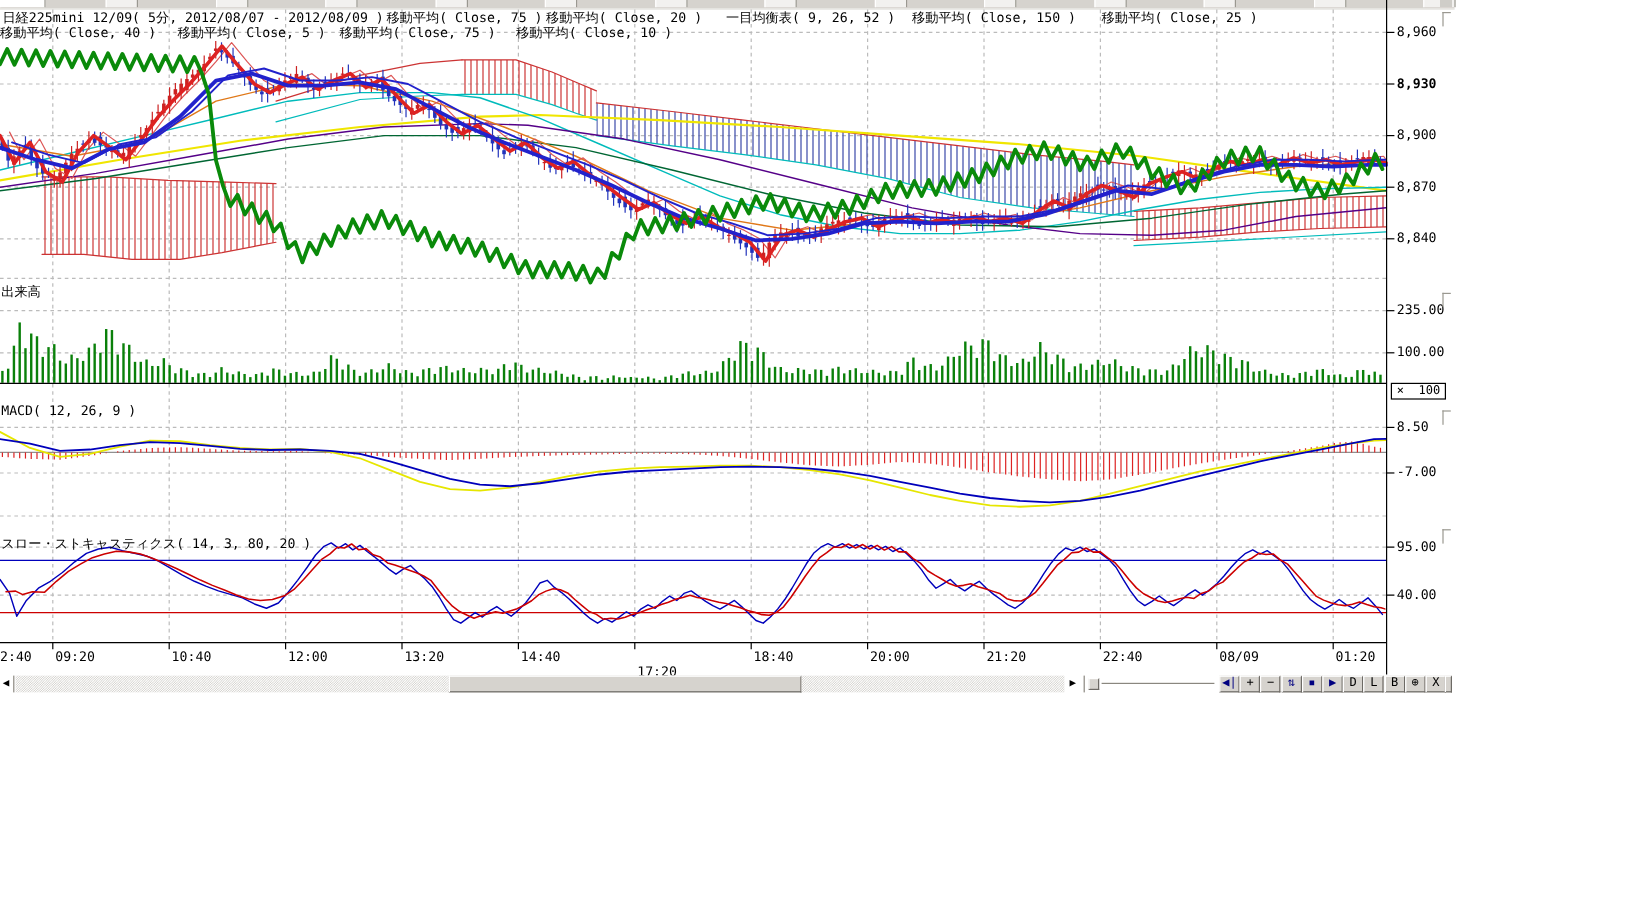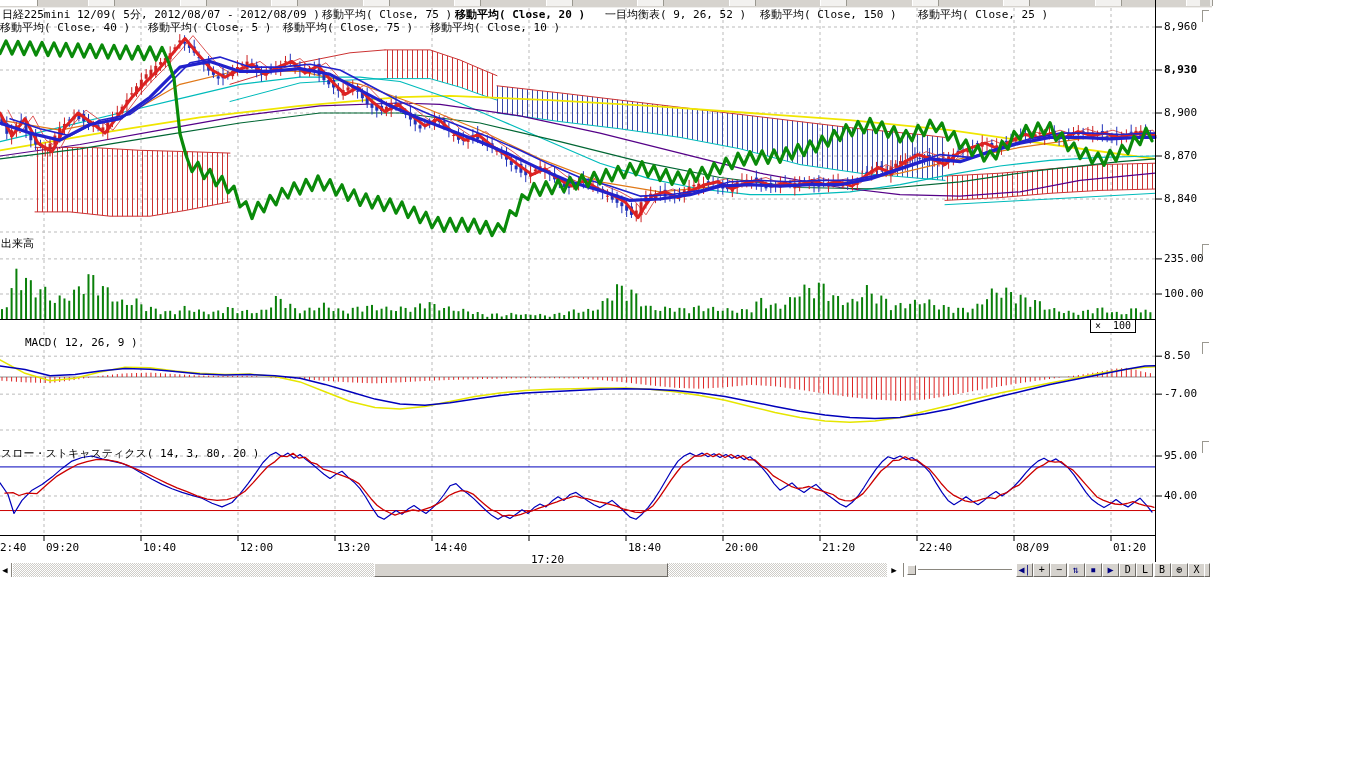--- a/index.html
+++ b/index.html
@@ -1090,37 +1090,37 @@
         <line x1="723" y1="535" x2="723" y2="541" stroke="#000" stroke-width="1"></line>
         <line x1="820" y1="535" x2="820" y2="541" stroke="#000" stroke-width="1"></line>
         <line x1="917" y1="535" x2="917" y2="541" stroke="#000" stroke-width="1"></line>
         <line x1="1014" y1="535" x2="1014" y2="541" stroke="#000" stroke-width="1"></line>
         <line x1="1111" y1="535" x2="1111" y2="541" stroke="#000" stroke-width="1"></line>
       </svg></div>
 
   <div id="legend1">
       <div class="lbl" style="left: 2px; top: 8px;">日経225mini 12/09( 5分, 2012/08/07 - 2012/08/09 )</div>
       <div class="lbl" style="left: 322px; top: 8px;">移動平均( Close, 75 )</div>
-      <div class="lbl" style="left: 455px; top: 8px; font-weight: bold;">移動平均( Close, 20 )</div>
+      <div class="lbl" style="left: 455px; top: 8px;">移動平均( Close, 20 )</div>
       <div class="lbl" style="left: 605px; top: 8px;">一目均衡表( 9, 26, 52 )</div>
       <div class="lbl" style="left: 760px; top: 8px;">移動平均( Close, 150 )</div>
       <div class="lbl" style="left: 918px; top: 8px;">移動平均( Close, 25 )</div>
     </div>
   <div id="legend2">
       <div class="lbl" style="left: 0px; top: 21px;">移動平均( Close, 40 )</div>
       <div class="lbl" style="left: 148px; top: 21px;">移動平均( Close, 5 )</div>
       <div class="lbl" style="left: 283px; top: 21px;">移動平均( Close, 75 )</div>
       <div class="lbl" style="left: 430px; top: 21px;">移動平均( Close, 10 )</div>
     </div>
 
   <div class="lbl" style="left:1px;top:237px;">出来高</div>
-  <div class="lbl" style="left:1px;top:336px;margin-left:24px;">MACD( 12, 26, 9 )</div>
+  <div class="lbl" style="left:1px;top:336px;">MACD( 12, 26, 9 )</div>
   <div class="lbl" style="left:1px;top:432px;margin-top:15px;">スロー・ストキャスティクス( 14, 3, 80, 20 )</div>
 
-  <div class="mult" style="left:1090px;top:319px;">×  100</div>
+  <div class="mult" style="left:1159px;top:319px;">×  100</div>
 
   <div id="price-axis-labels">
       <div class="ticklbl" style="left: 1164px; top: 20px;">8,960</div>
       <div class="ticklbl" style="left: 1164px; top: 63px; font-weight: bold;">8,930</div>
       <div class="ticklbl" style="left: 1164px; top: 106px;">8,900</div>
       <div class="ticklbl" style="left: 1164px; top: 149px;">8,870</div>
       <div class="ticklbl" style="left: 1164px; top: 192px;">8,840</div>
       <div class="ticklbl" style="left: 1164px; top: 251.9px;">235.00</div>
       <div class="ticklbl" style="left: 1164px; top: 287px;">100.00</div>
       <div class="ticklbl" style="left: 1164px; top: 349.175px;">8.50</div>

